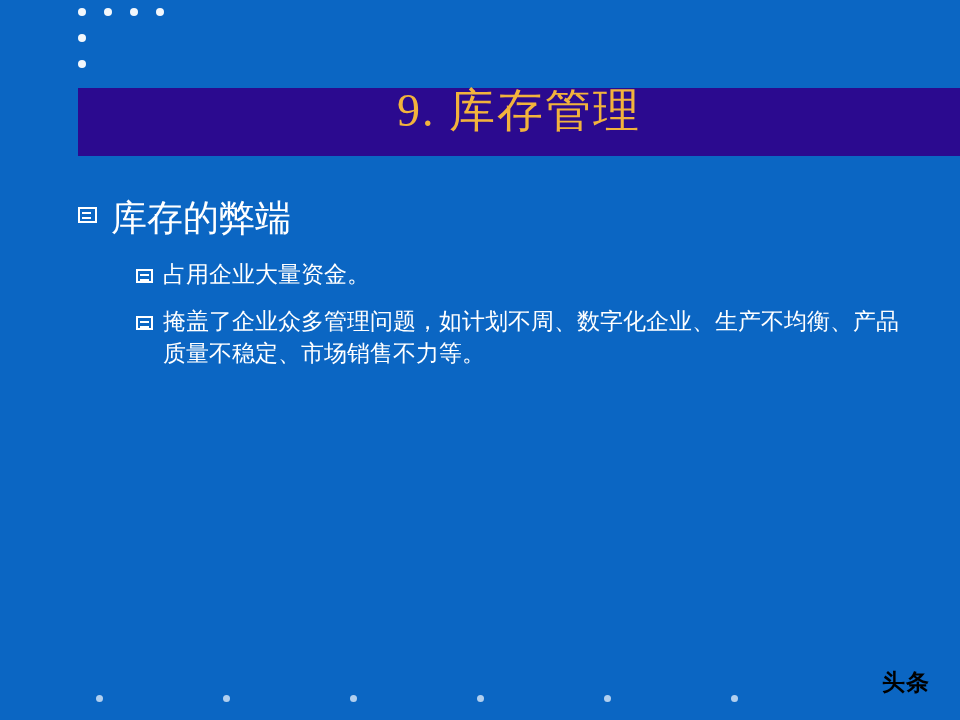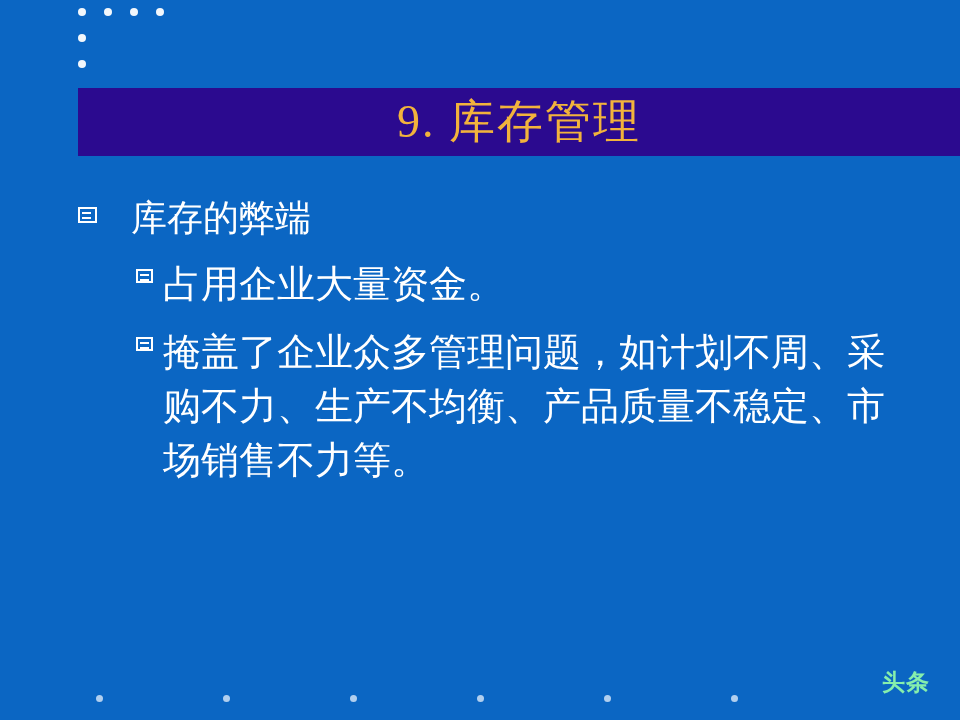--- a/index.html
+++ b/index.html
@@ -48,21 +48,20 @@
 
   
   .title-band {
     position: absolute;
     left: 78px;
     top: 88px;
     width: 882px;
     height: 68px;
     background: #2b0a8f;
     display: flex;
-    align-items: center;
     justify-content: center;
   }
   .title-text {
     color: #f2b33c;
     font-size: 46px;
     line-height: 1;
     letter-spacing: 2px;
     font-family: "Liberation Serif", serif;
     white-space: nowrap;
   }
@@ -73,21 +72,20 @@
     left: 78px;
     top: 195px;
     width: 850px;
     color: #ffffff;
   }
 
   .lvl1 {
     display: flex;
     align-items: flex-start;
     margin-bottom: 18px;
-    gap: 20px;
   }
   .lvl1 .marker {
     flex: 0 0 auto;
     margin-top: 12px;
     margin-right: 14px;
   }
   .lvl1 .txt {
     font-size: 36px;
     line-height: 1.25;
   }
@@ -99,21 +97,21 @@
     display: flex;
     align-items: flex-start;
     margin-bottom: 14px;
   }
   .lvl2 .marker {
     flex: 0 0 auto;
     margin-top: 11px;
     margin-right: 10px;
   }
   .lvl2 .txt {
-    font-size: 38px;
+    font-size: 23px;
     line-height: 1.42;
     max-width: 750px;
   }
 
   
   .glyph {
     display: inline-block;
     position: relative;
     width: 19px;
     height: 16px;
@@ -159,21 +157,21 @@
     opacity: .85;
   }
 
   
   .watermark {
     position: absolute;
     right: 22px;
     bottom: 22px;
     display: flex;
     align-items: center;
-    color: #86efac;
+    color: #000000;
     font-size: 23px;
     font-weight: bold;
     letter-spacing: 1px;
   }
   .watermark .brand {
     margin-right: 8px;
   }
 </style>
 </head>
 <body>
@@ -204,21 +202,21 @@
   <div class="lvl2-wrap">
 
     <div class="lvl2">
       <span class="marker"><span class="glyph small"></span></span>
       <span class="txt">占用企业大量资金。</span>
     </div>
 
 
     <div class="lvl2">
       <span class="marker"><span class="glyph small"></span></span>
-      <span class="txt">掩盖了企业众多管理问题，如计划不周、采购不力、生产不均衡、产品质量不稳定、市场销售不力等。</span>
+      <span class="txt">掩盖了企业众多管理问题，如计划不周、数字化企业、生产不均衡、产品质量不稳定、市场销售不力等。</span>
     </div>
 
   </div>
 </div>
 
 <div class="bottom-dots">
   <div class="dot"></div>
   <div class="dot"></div>
   <div class="dot"></div>
   <div class="dot"></div>

